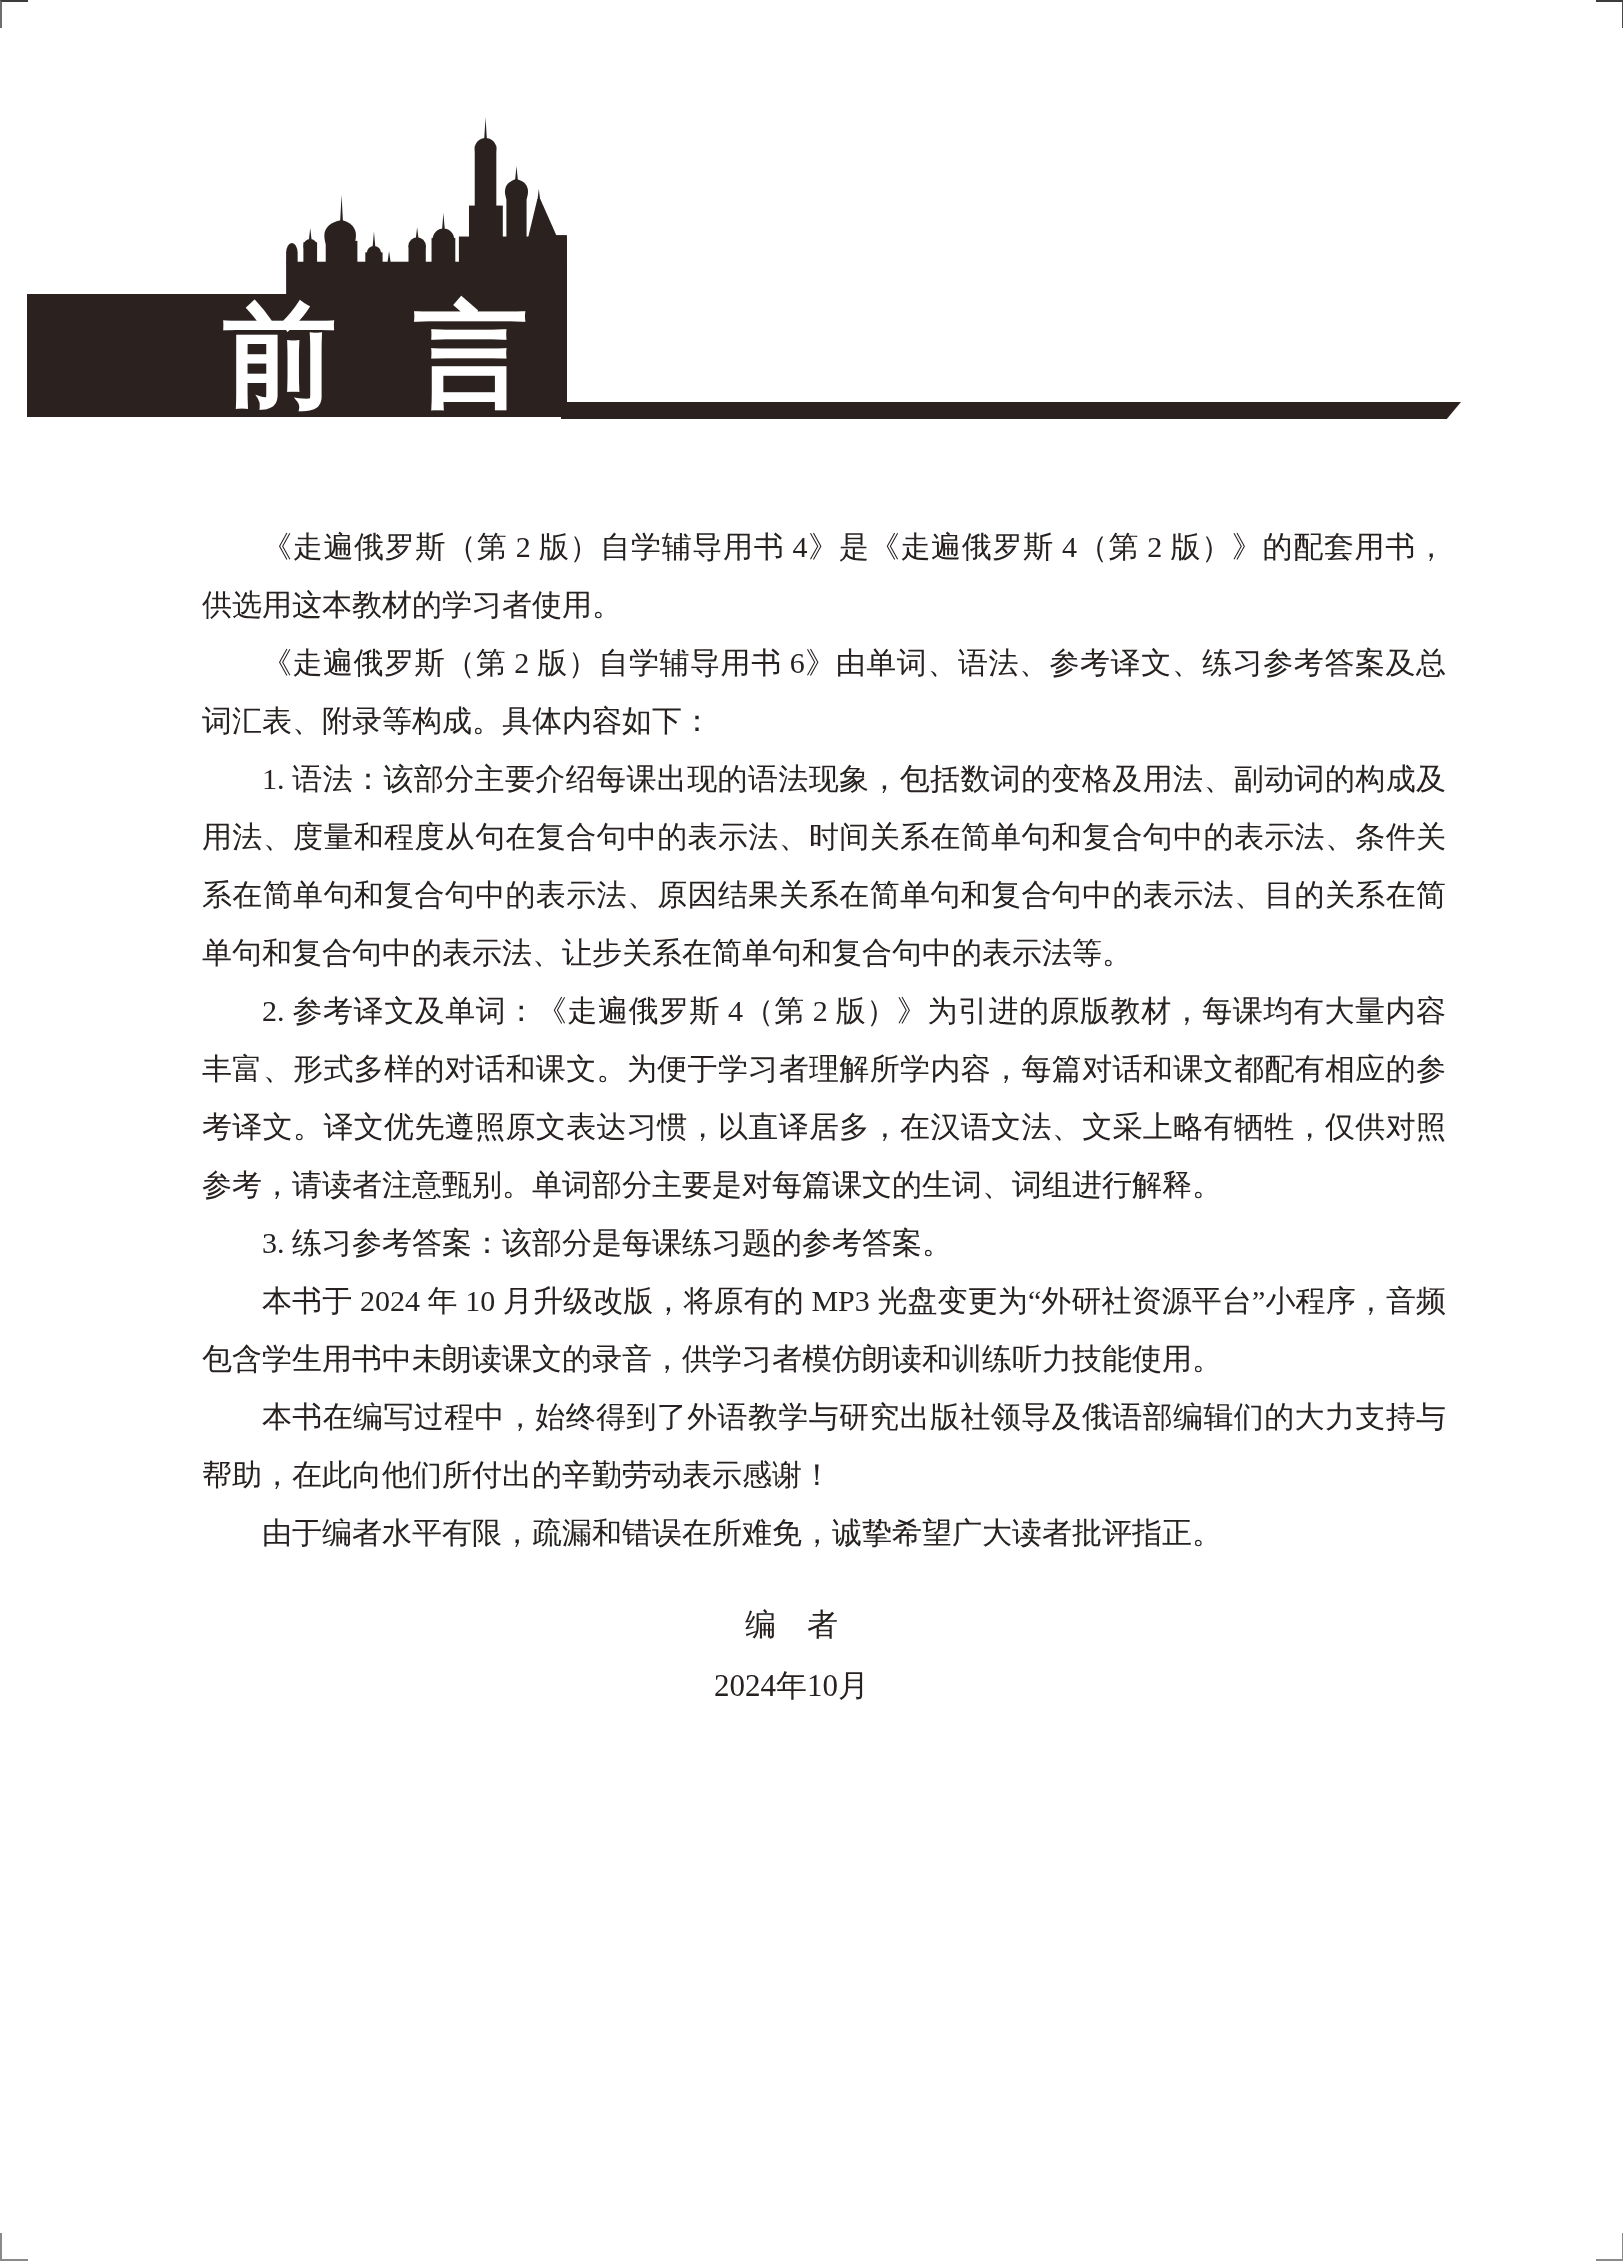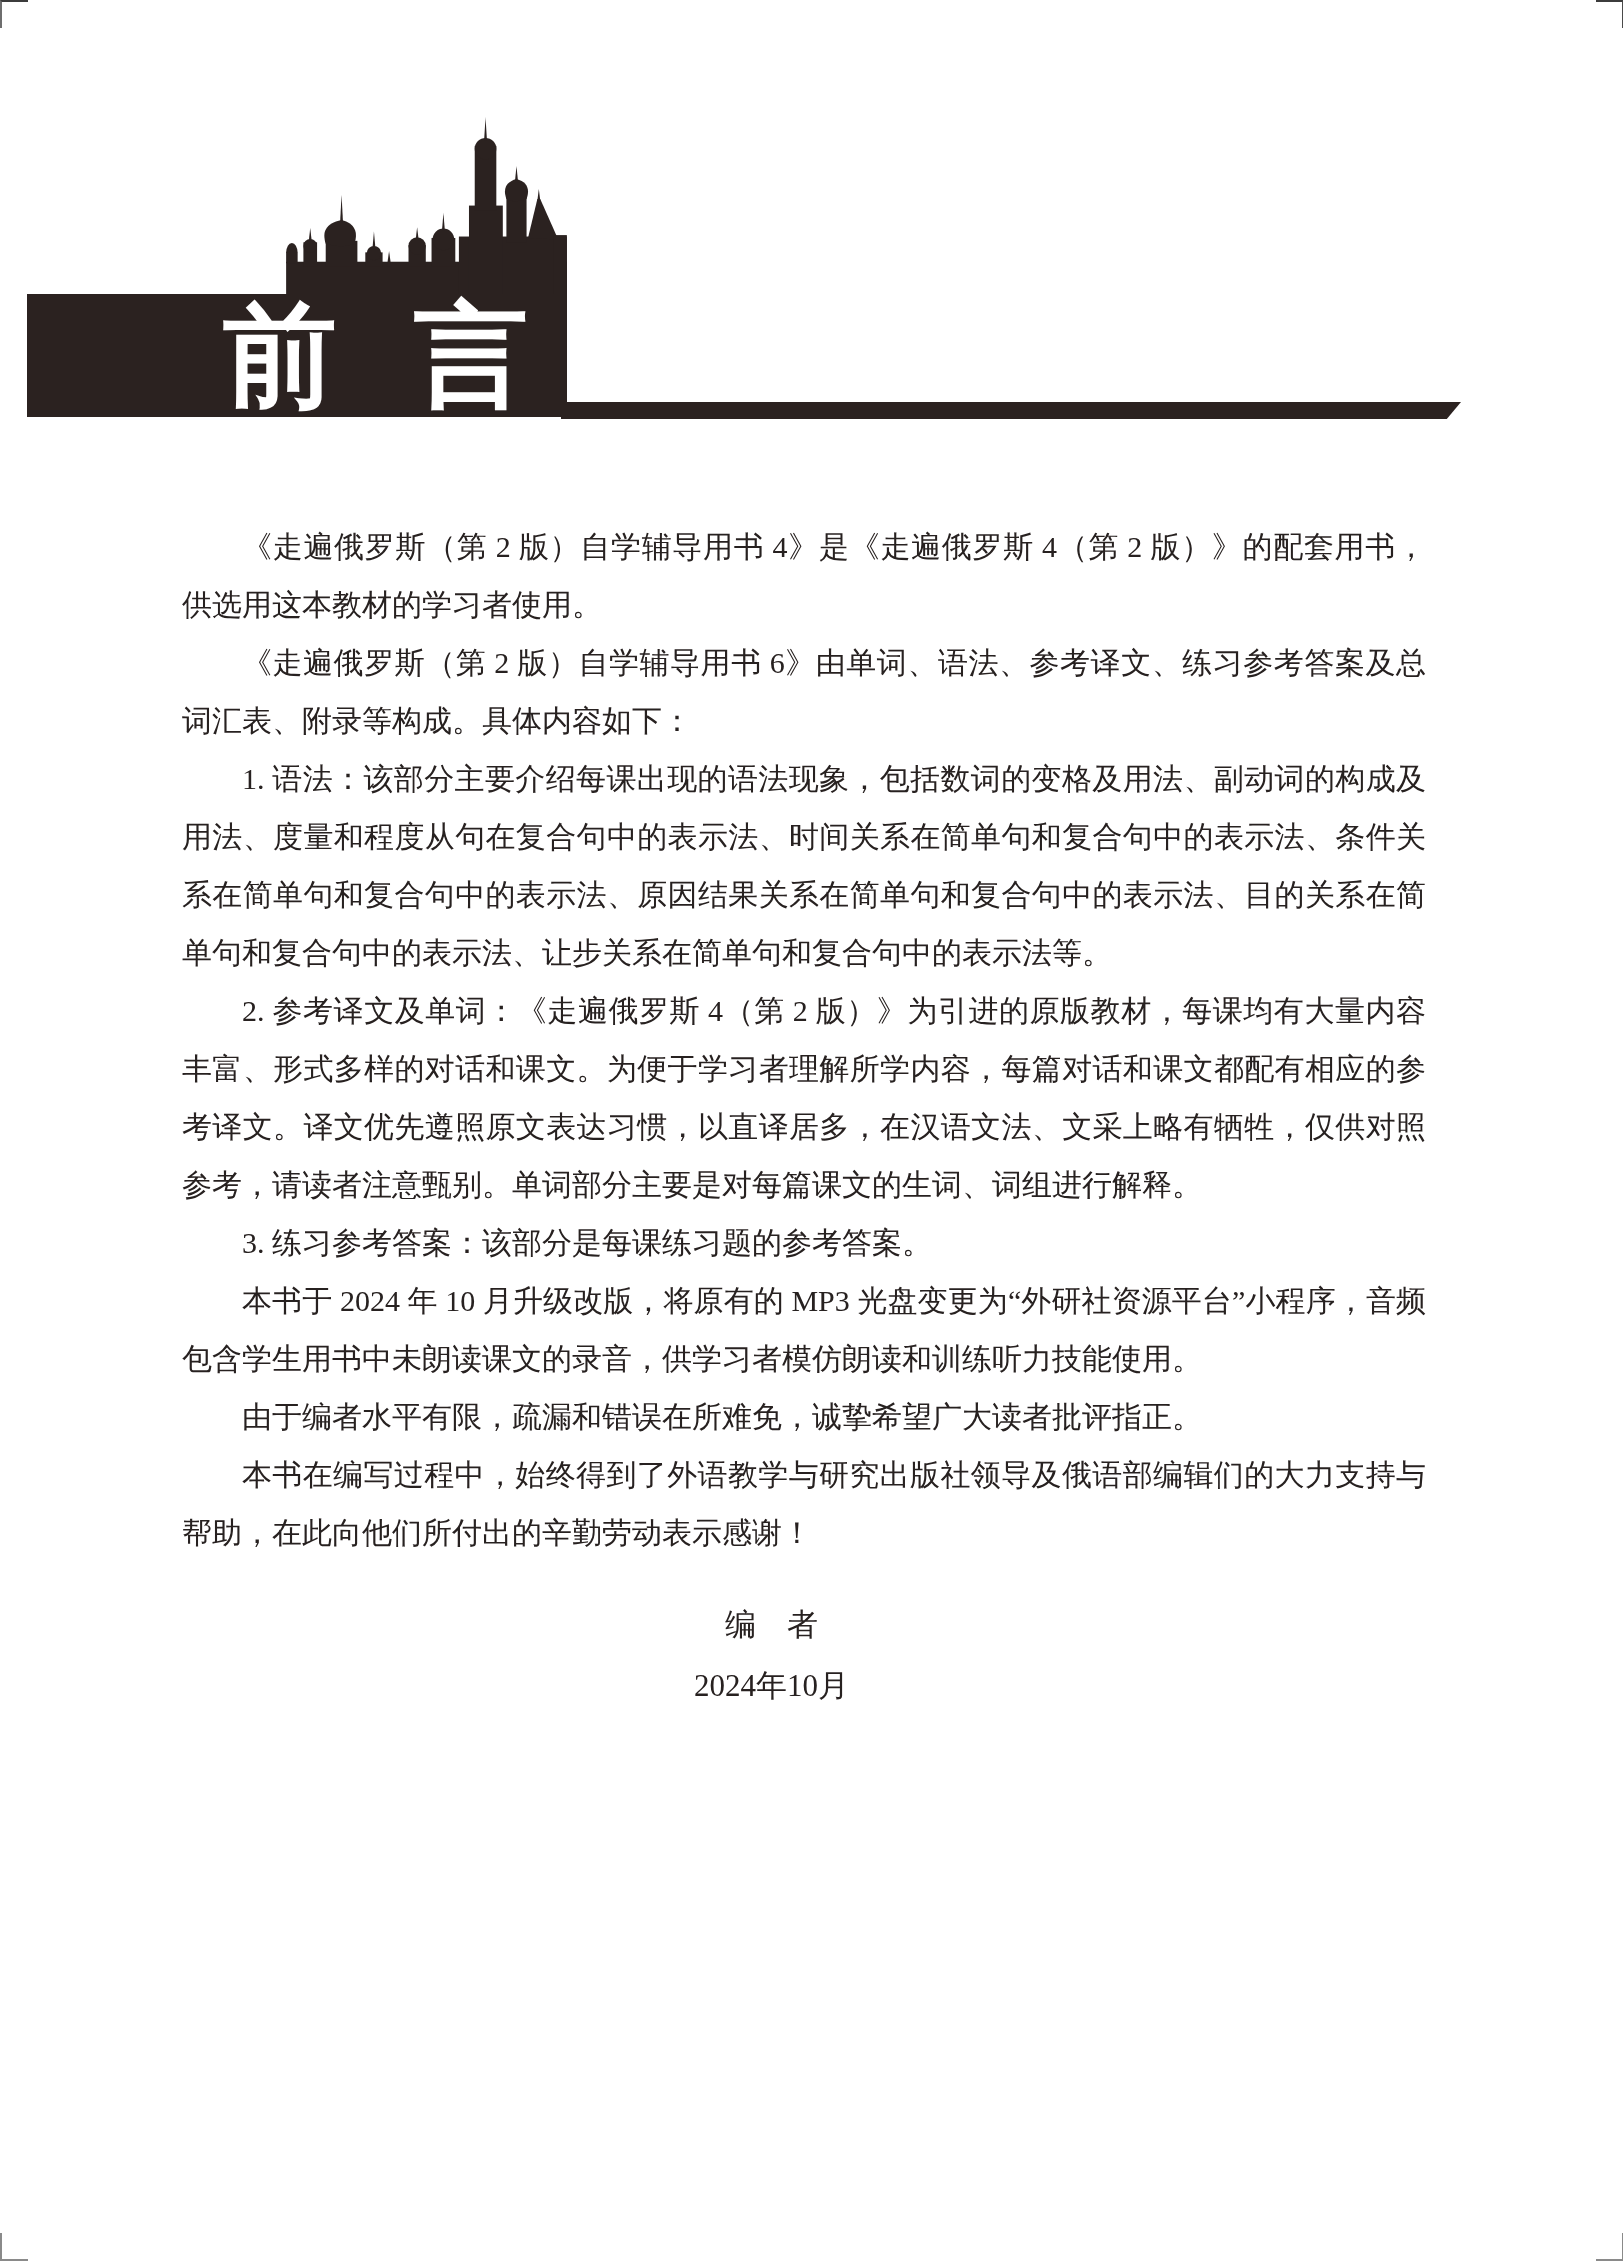--- a/index.html
+++ b/index.html
@@ -37,21 +37,21 @@
     line-height:114px;
   }
   .header-rule{
     position:absolute;left:561px;top:402px;width:900px;height:17.3px;
     background:#2b2220;
     clip-path:polygon(0 0,100% 0,calc(100% - 14.4px) 100%,0 100%);
   }
 
   
   .body-text{
-    position:absolute;left:182px;top:518px;width:1244px;
+    position:absolute;left:202px;top:518px;width:1244px;
     color:#272120;
     font-size:30px;line-height:58px;
     text-align:justify;
   }
   .body-text p{
     margin:0;
     text-indent:60px;
   }
 
   
@@ -126,22 +126,22 @@
 
   <div class="header-rule"></div>
 
   <div class="body-text">
     <p>《走遍俄罗斯（第 2 版）自学辅导用书 4》是《走遍俄罗斯 4（第 2 版）》的配套用书，供选用这本教材的学习者使用。</p>
     <p>《走遍俄罗斯（第 2 版）自学辅导用书 6》由单词、语法、参考译文、练习参考答案及总词汇表、附录等构成。具体内容如下：</p>
     <p>1. 语法：该部分主要介绍每课出现的语法现象，包括数词的变格及用法、副动词的构成及用法、度量和程度从句在复合句中的表示法、时间关系在简单句和复合句中的表示法、条件关系在简单句和复合句中的表示法、原因结果关系在简单句和复合句中的表示法、目的关系在简单句和复合句中的表示法、让步关系在简单句和复合句中的表示法等。</p>
     <p>2. 参考译文及单词：《走遍俄罗斯 4（第 2 版）》为引进的原版教材，每课均有大量内容丰富、形式多样的对话和课文。为便于学习者理解所学内容，每篇对话和课文都配有相应的参考译文。译文优先遵照原文表达习惯，以直译居多，在汉语文法、文采上略有牺牲，仅供对照参考，请读者注意甄别。单词部分主要是对每篇课文的生词、词组进行解释。</p>
     <p>3. 练习参考答案：该部分是每课练习题的参考答案。</p>
     <p>本书于 2024 年 10 月升级改版，将原有的 MP3 光盘变更为“外研社资源平台”小程序，音频包含学生用书中未朗读课文的录音，供学习者模仿朗读和训练听力技能使用。</p>
+    <p>本书在编写过程中，始终得到了外语教学与研究出版社领导及俄语部编辑们的大力支持与帮助，在此向他们所付出的辛勤劳动表示感谢！</p>
     <p>由于编者水平有限，疏漏和错误在所难免，诚挚希望广大读者批评指正。</p>
-    <p>本书在编写过程中，始终得到了外语教学与研究出版社领导及俄语部编辑们的大力支持与帮助，在此向他们所付出的辛勤劳动表示感谢！</p>
 
     <div class="signature">
       <div>编　者</div>
       <div>2024年10月</div>
     </div>
   </div>
 
 </div>
 
 

